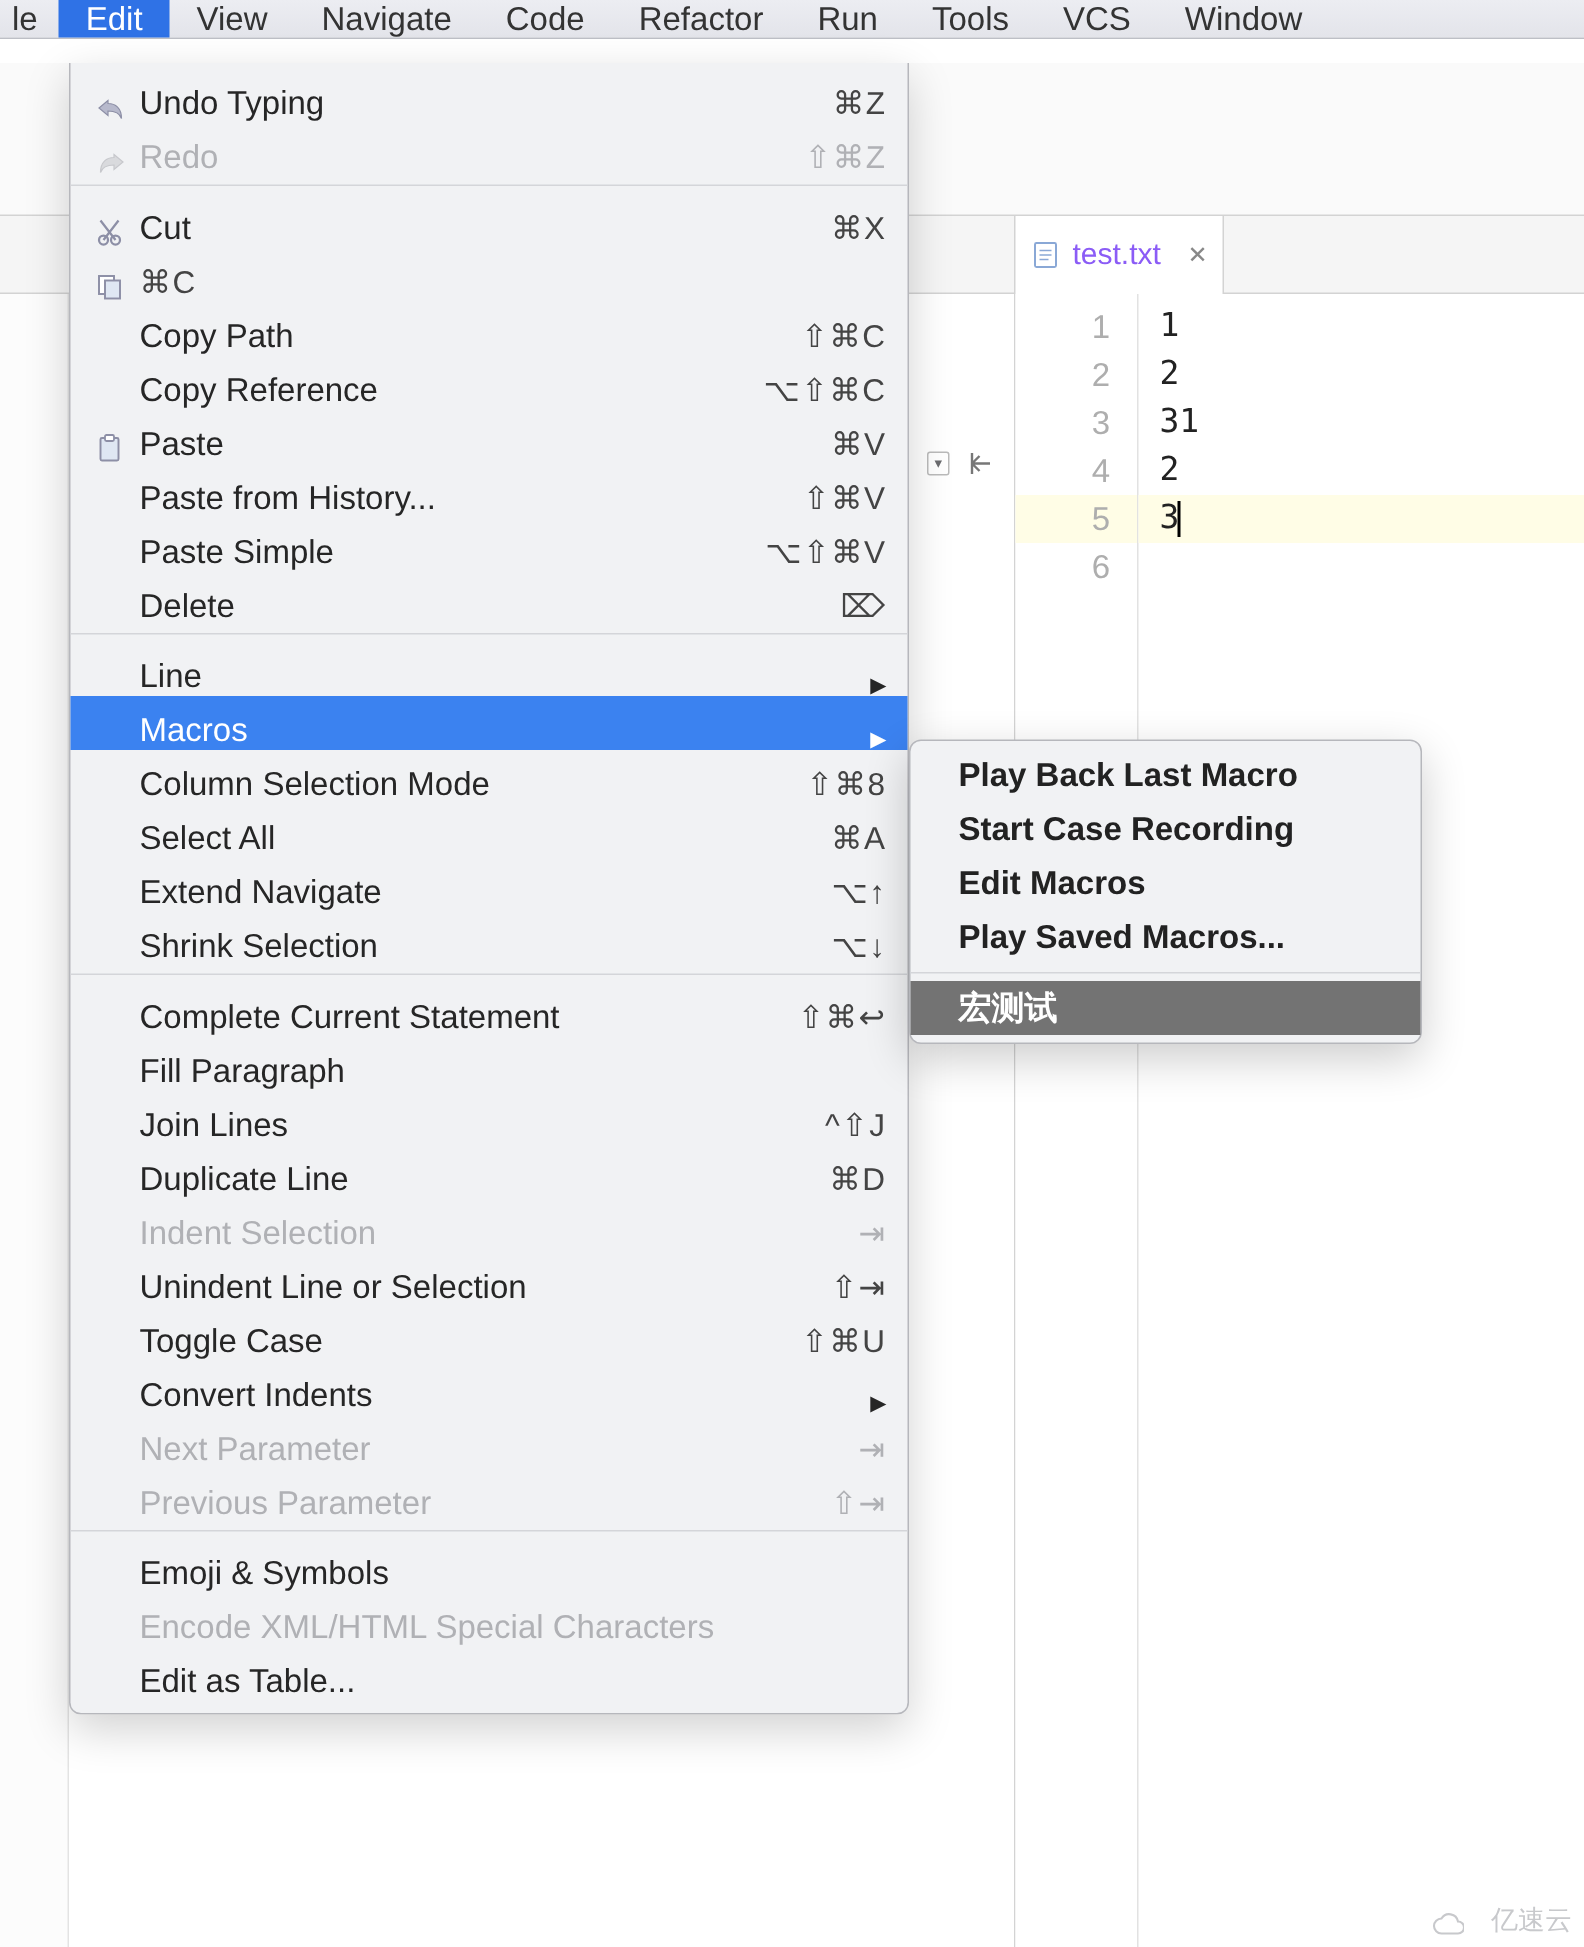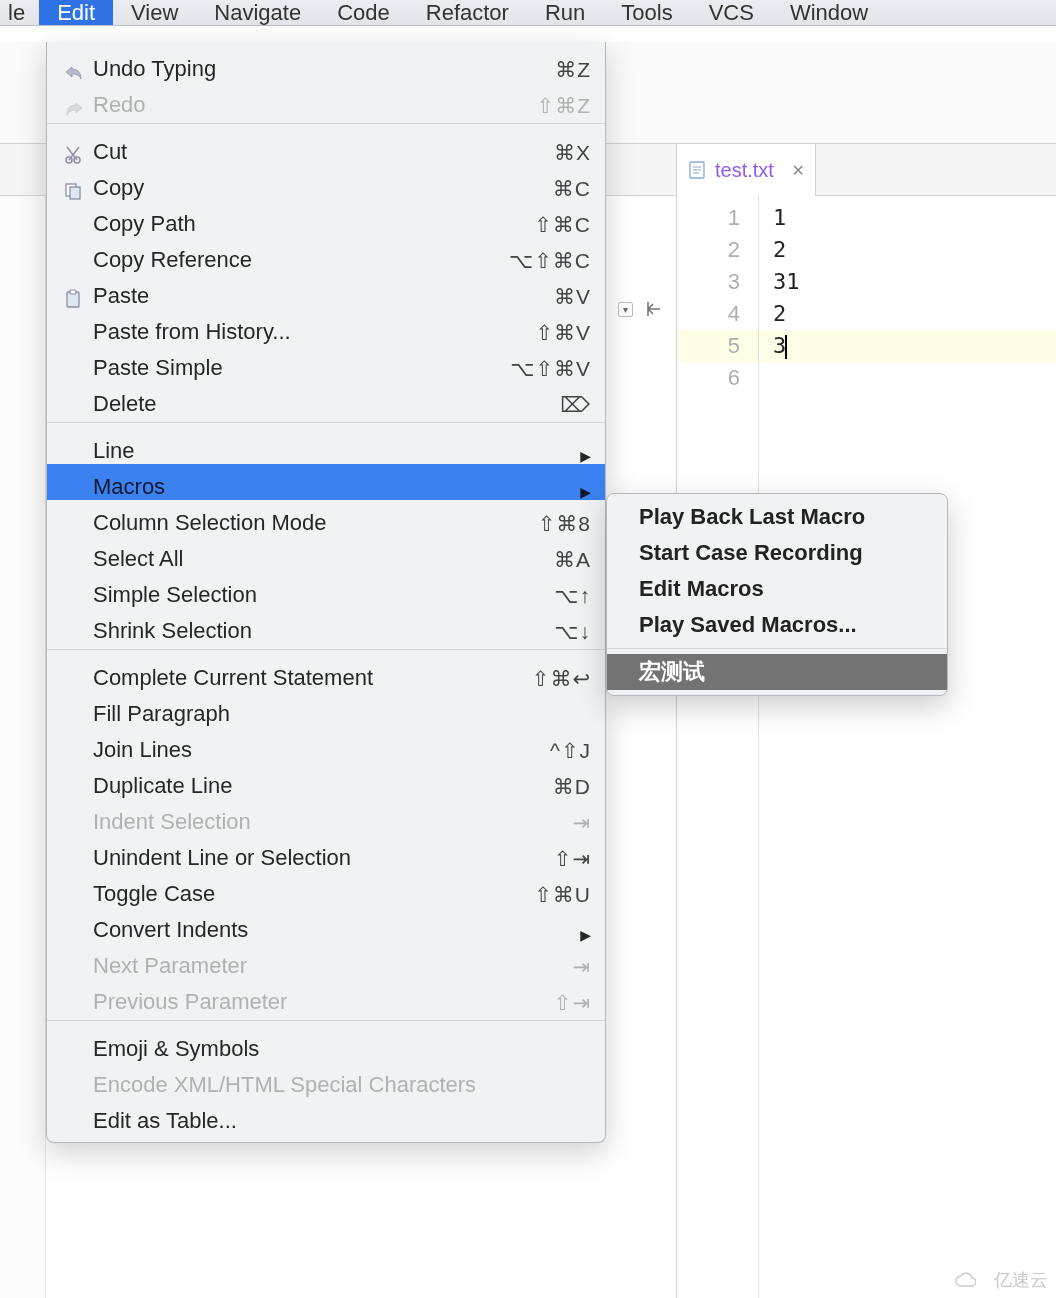--- a/index.html
+++ b/index.html
@@ -12,21 +12,21 @@
   .menubar .mitem.first { padding-left:8px; padding-right:14px;}
   .menubar .mitem.selected { background: #2f72e6; color: #fff; }
 
   .bgbar { position:absolute; left:0; right:0; top:42px; height:102px; background:#fafafa; border-bottom:1px solid #d3d3d3;}
   .bgbar2{ position:absolute; left:0; right:0; top:144px; height:52px; background:#f5f5f5; border-bottom:1px solid #d3d3d3; display:flex; align-items:center;}
 
   
   .dropdown { position: absolute; left: 46px; top: 42px; width: 560px; background: #f1f2f4; border: 1px solid #b6b7bc; border-top: none; border-radius: 0 0 8px 8px; box-shadow: 0 10px 30px rgba(0,0,0,0.18); padding: 4px 0 8px 0;}
   .drow { display: flex; align-items: flex-end; height: 36px; padding: 0 14px 0 16px; color:#262626;}
   .drow.disabled { color: #b0b1b5; }
-  .drow.highlight { background: #3b82f0; color: #0f172a; }
+  .drow.highlight { background: #3b82f0; color: #ffffff; }
   .drow .icon { width: 30px; display:flex; align-items:center; justify-content:flex-start;}
   .drow .label { flex: 1 1 auto; }
   .drow .shortcut { color:#444; letter-spacing:1px; font-size:21px;}
   .drow.disabled .shortcut { color:#b0b1b5;}
   .drow .sub-arrow { width:20px; text-align:right;}
   .sep { height: 1px; margin: 5px 0; background: #d4d5d9; }
 
   
   .submenu { position:absolute; left:606px; top:493px; width:342px; background:#f1f2f4; border:1px solid #b6b7bc; border-radius:8px; box-shadow:0 10px 30px rgba(0,0,0,0.2); padding:5px 0;}
   .submenu .srow { display:flex; align-items:center; height:36px; padding:0 14px 0 32px;font-weight:bold; }
@@ -49,21 +49,21 @@
   .code { flex:1; padding-top:6px; position:relative;}
   .code .cl { height:32px; line-height:32px; padding-left:14px; font-family: Menlo, monospace; font-size:22px;}
   .code .cl.active { background:#fffde6;}
   .gutter .ln.active { background:#fffde6;}
   .caret { display:inline-block; width:2px; height:24px; background:#000; vertical-align:middle; margin-left:-1px;}
 
   
   .leftedge{ position:absolute; left:0; top:42px; width:46px; bottom:0; background:#fcfcfc; border-right:1px solid #e3e3e3;}
 
   
-  .watermark{position:absolute; right:8px; bottom:6px; color:#c8c9cc; font-size:18px; display:flex; align-items:center; gap:18px;}
+  .watermark{position:absolute; right:8px; bottom:6px; color:#c8c9cc; font-size:18px; display:flex; align-items:flex-end; gap:18px;}
 
   
   svg { display:block; }
 </style>
 </head>
 <body>
 <div class="root">
 
 <div class="leftedge"></div>
 <div class="bgbar"></div>
@@ -150,21 +150,20 @@
         <span class="label">Cut</span>
         <span class="shortcut">⌘X</span>
       </div>
       <div class="drow">
         <span class="icon">
           <svg width="20" height="20" viewBox="0 0 20 20">
             <rect x="3" y="3" width="10" height="12" fill="#fff" stroke="#8d8fa6" stroke-width="1.3"></rect>
             <rect x="7" y="6" width="10" height="12" fill="#dfe7f3" stroke="#8d8fa6" stroke-width="1.3"></rect>
           </svg>
         </span>
-        <span class="label">Copy</span>
         <span class="shortcut">⌘C</span>
       </div>
       <div class="drow">
         <span class="icon"></span>
         <span class="label">Copy Path</span>
         <span class="shortcut">⇧⌘C</span>
       </div>
       <div class="drow">
         <span class="icon"></span>
         <span class="label">Copy Reference</span>
@@ -211,21 +210,21 @@
         <span class="label">Column Selection Mode</span>
         <span class="shortcut">⇧⌘8</span>
       </div>
       <div class="drow">
         <span class="icon"></span>
         <span class="label">Select All</span>
         <span class="shortcut">⌘A</span>
       </div>
       <div class="drow">
         <span class="icon"></span>
-        <span class="label">Simple Selection</span>
+        <span class="label">Extend Navigate</span>
         <span class="shortcut">⌥↑</span>
       </div>
       <div class="drow">
         <span class="icon"></span>
         <span class="label">Shrink Selection</span>
         <span class="shortcut">⌥↓</span>
       </div>
       <div class="sep"></div>
       <div class="drow">
         <span class="icon"></span>

